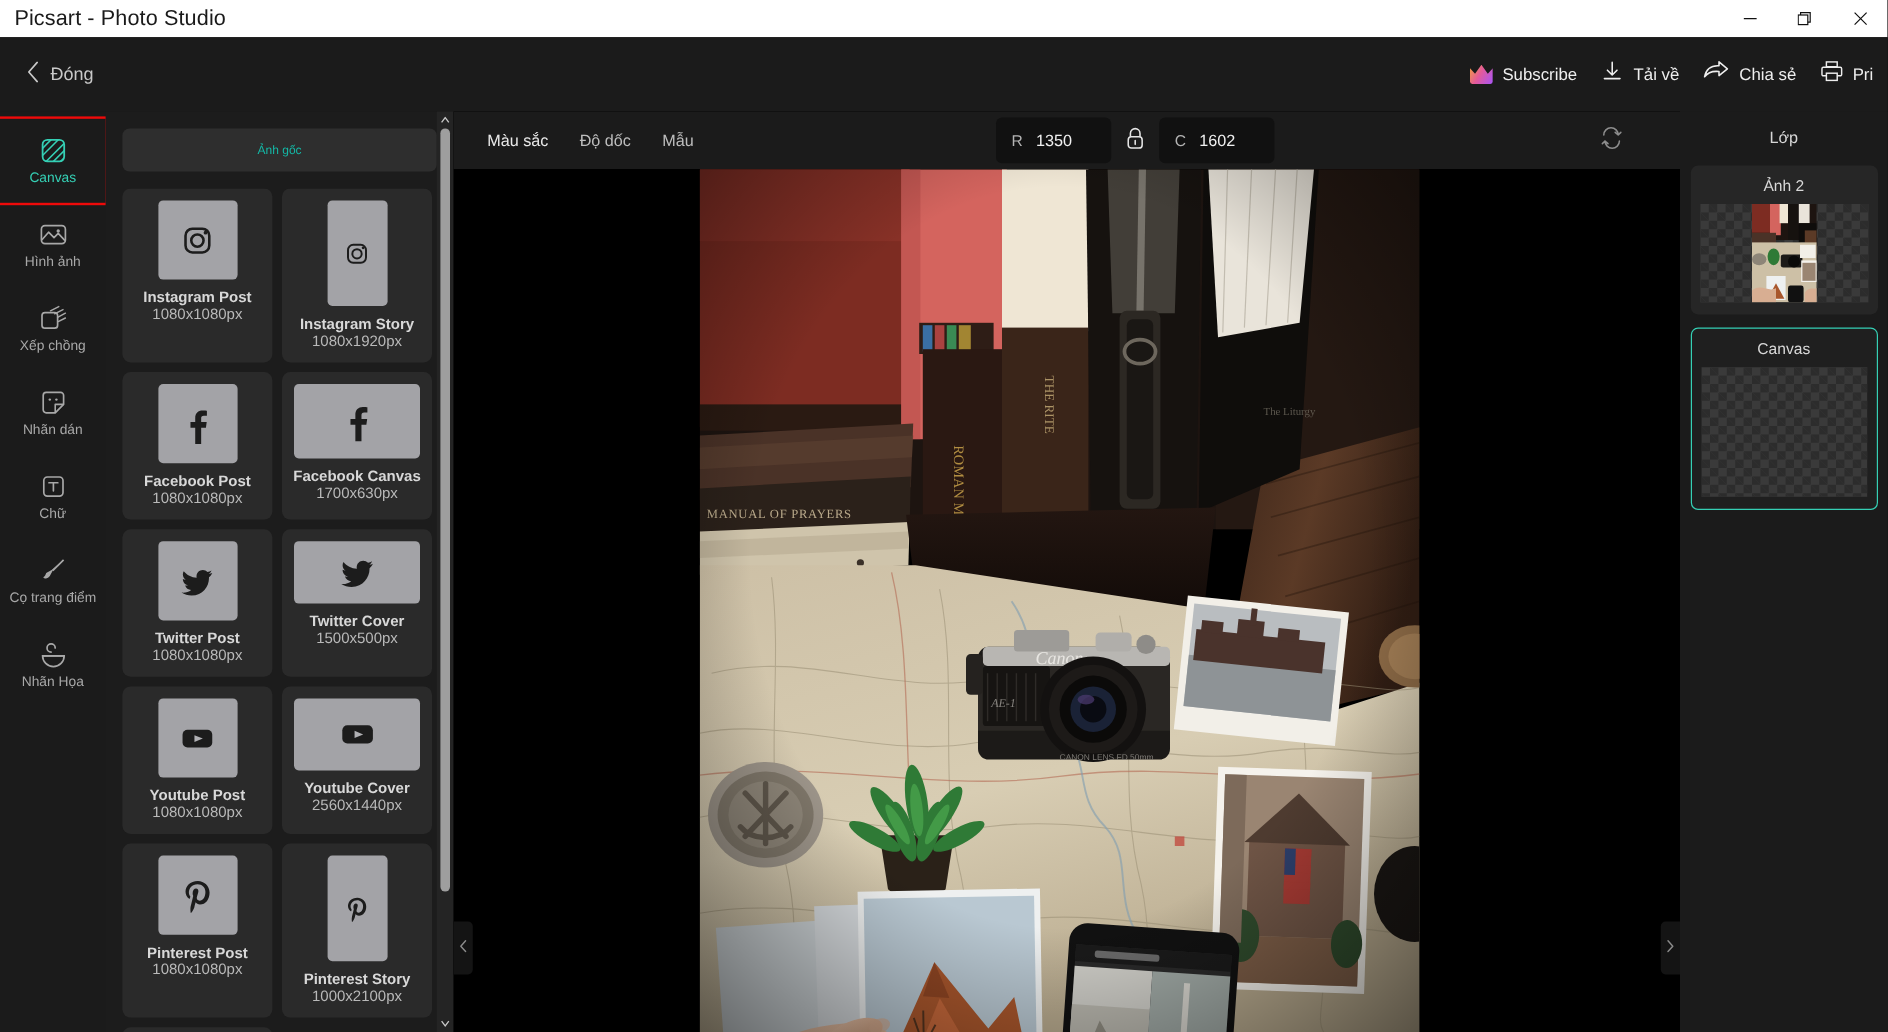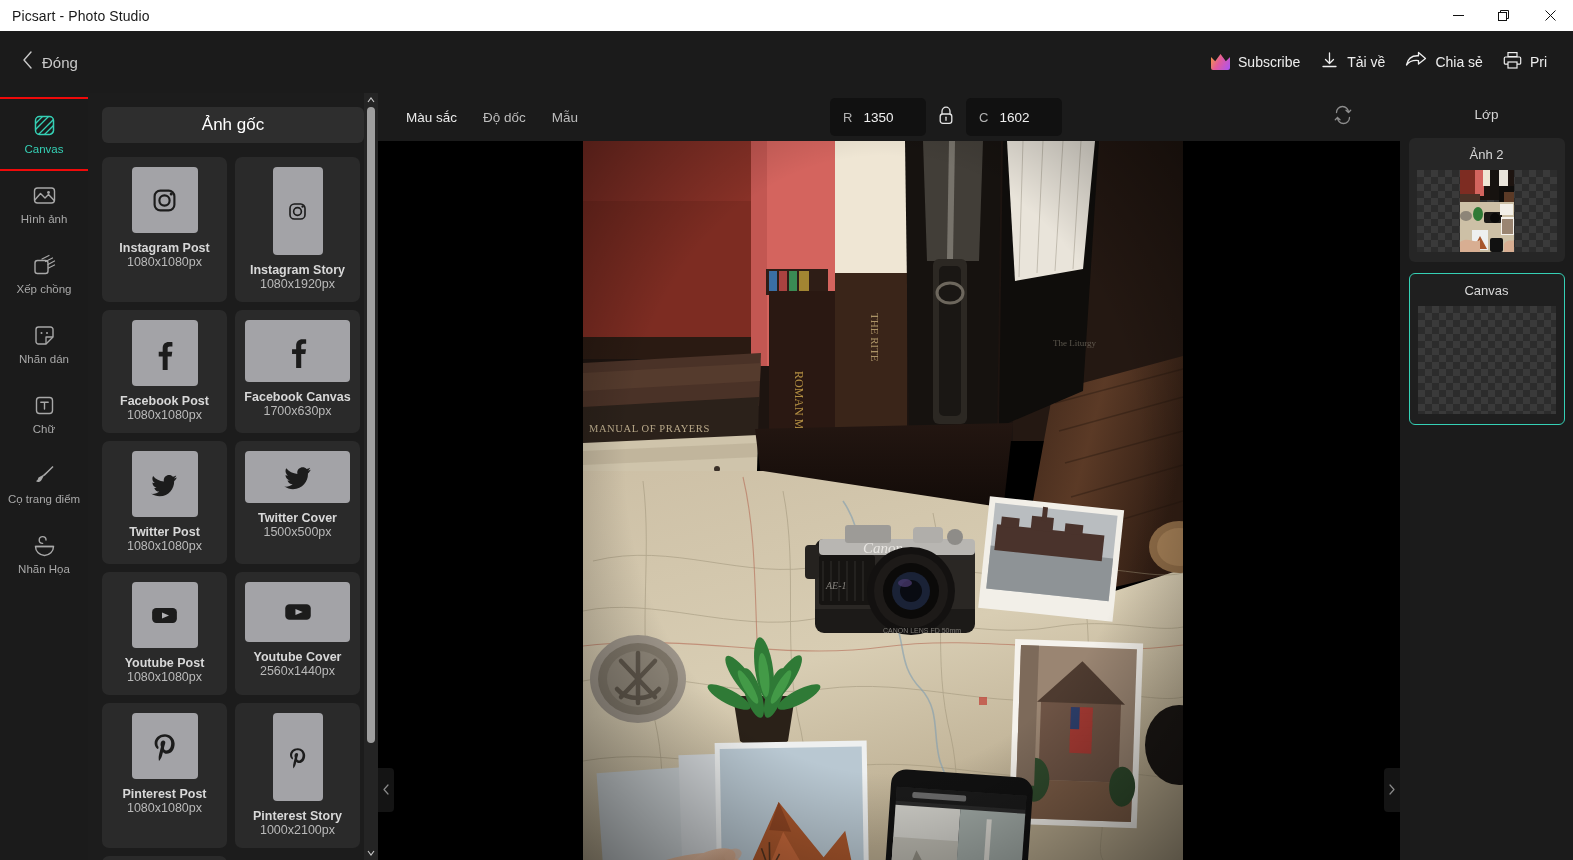--- a/index.html
+++ b/index.html
@@ -11,39 +11,39 @@
     -webkit-font-smoothing: antialiased;
   }
 
   
   .titlebar {
     height: 31px; background: #ffffff;
     display: flex; align-items: center;
     position: relative;
   }
   .titlebar-text {
-    font-size: 14px; color: #1a1a1a; margin-left: 12px; letter-spacing: .1px;
+    font-size: 18px; color: #1a1a1a; margin-left: 12px; letter-spacing: .1px;
   }
   .win-controls { position: absolute; right: 0; top: 0; height: 31px; display: flex; }
   .win-btn {
     width: 46px; height: 31px; display: flex; align-items: center; justify-content: center;
     cursor: default;
   }
   .win-btn svg { display: block; }
 
   
   .appheader {
     height: 62px; background: #1b1b1b;
     display: flex; align-items: center; position: relative;
   }
   .close-group { display: flex; align-items: center; gap: 9px; margin-left: 22px; cursor: pointer; }
   .close-group .lbl { font-size: 15px; color: #c9c9c9; }
 
   .header-actions {
-    position: absolute; right: 16px; top: 0; height: 62px;
+    position: absolute; right: 2px; top: 0; height: 62px;
     display: flex; align-items: center; gap: 0;
   }
   .haction {
     display: flex; align-items: center; gap: 8px;
     padding: 6px 10px; cursor: pointer; white-space: nowrap;
   }
   .haction .lbl { font-size: 14px; color: #eeeeee; }
   .crown {
     width: 19px; height: 16px;
     background: linear-gradient(120deg, #f3a03c 0%, #e45a9a 45%, #a855f7 100%);
@@ -73,21 +73,21 @@
 
   
   .presets {
     width: 290px; flex: 0 0 290px; background: #1c1c1c;
     display: flex; flex-direction: column; position: relative;
     padding-top: 14px;
   }
   .orig-btn {
     margin: 0 14px 14px 14px; height: 36px; border-radius: 6px;
     background: #2e2e2e; display: flex; align-items: center; justify-content: center;
-    font-size: 17px; color: #ffffff; cursor: pointer;
+    font-size: 10px; color: #14b8a6; cursor: pointer;
   }
   .preset-scroll {
     flex: 1; overflow: hidden; position: relative;
     padding: 0 14px 0 14px;
   }
   .preset-grid { display: flex; flex-wrap: wrap; gap: 8px; }
   .pcard {
     width: 125px; border-radius: 7px; background: #2a2a2a;
     display: flex; flex-direction: column; align-items: center;
     padding: 10px 6px 9px 6px; cursor: pointer;

